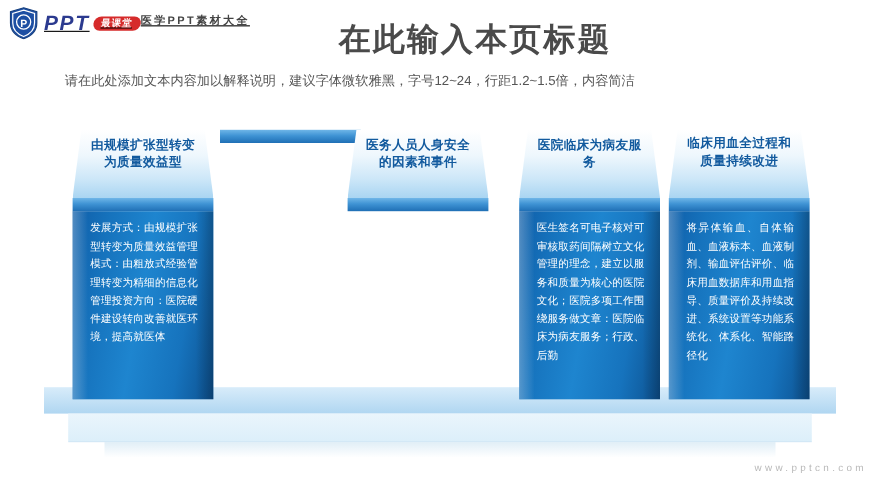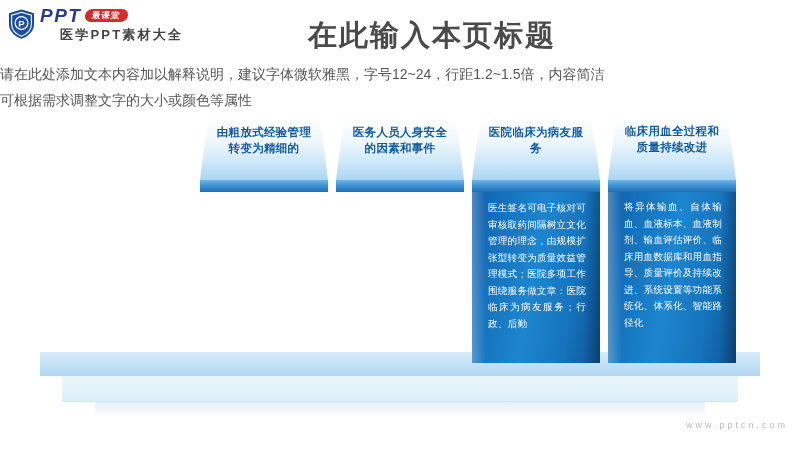--- a/index.html
+++ b/index.html
@@ -7,44 +7,44 @@
   body {
     background:#ffffff;
     font-family:"Liberation Sans","DejaVu Sans",sans-serif;
     position:relative;
   }
 
   
   .logo-wrap{ position:absolute; left:8px; top:6px; display:flex; align-items:center; gap:5px; }
   .shield{ width:27px; height:30px; position:relative; flex:none; }
   .shield svg{ display:block; }
-  .logo-text{ display:flex; flex-direction:column; justify-content:flex-end; line-height:1; }
+  .logo-text{ display:flex; flex-direction:row; justify-content:flex-end; line-height:1;text-decoration:underline; }
   .logo-row1{ display:flex; align-items:center; gap:4px; }
   .logo-ppt{
     font-size:19px; font-weight:bold; font-style:italic; color:#2b3a8f;
     letter-spacing:1.5px; font-family:"Liberation Sans",sans-serif;
   }
   .logo-badge{
     background:#d62b2b; color:#fff; font-size:8.5px; font-weight:bold;
     padding:2px 7px 2px 7px; border-radius:8px; letter-spacing:1px;
     transform:skewX(-8deg); white-space:nowrap;
   }
   .logo-row2{
-    font-size:13px; color:#444; letter-spacing:2.2px; margin-top:3px;
-    white-space:nowrap; font-weight:bold;margin-left:20px;
+    font-size:10px; color:#444; letter-spacing:2.2px; margin-top:3px;
+    white-space:nowrap; font-weight:bold;
   }
 
   
   .title{
     position:absolute; top:16px; left:4px; width:800px; text-align:center;
     font-size:29px; font-weight:bold; color:#4a4a4a; letter-spacing:2px;margin-left:28px;
   }
   .subtitle{
-    position:absolute; top:62px; left:0; width:636px; 
-    font-size:14px; color:#555; line-height:1.85;
+    position:absolute; top:62px; left:0; width:636px; text-align:center;
+    font-size:12px; color:#555; line-height:1.85;
   }
   .subtitle div{ white-space:nowrap; }
 
   
   .platform{ position:absolute; left:0; top:352px; width:800px; height:80px; }
   .plat-top{
     position:absolute; left:40px; top:0; width:720px; height:24px;
     background:linear-gradient(180deg,#d8ecfa 0%,#c2e0f5 55%,#b0d6f1 100%);
   }
   .plat-front{
@@ -118,53 +118,58 @@
       <span class="logo-ppt">PPT</span>
       <span class="logo-badge">最课堂</span>
     </span>
     <span class="logo-row2">医学PPT素材大全</span>
   </span>
 </div>
 
 <div class="title">在此输入本页标题</div>
 <div class="subtitle">
   <div>请在此处添加文本内容加以解释说明，建议字体微软雅黑，字号12~24，行距1.2~1.5倍，内容简洁</div>
-  <div>可根据需求调整文字的大小或颜色等属性</div>
 </div>
 
 <div class="platform">
   <div class="plat-top"></div>
   <div class="plat-front"></div>
   <div class="plat-shadow"></div>
 </div>
 
 <div class="pillars">
 
+  <div class="pillar" style="left:66px;">
+    <div class="cap">
+      <div class="cap-title">由规模扩张型转变为质量效益型</div>
+    </div>
+    <div class="bevel"></div>
+    <div class="body">
+      <div class="body-text">发展方式：由规模扩张型转变为质量效益管理模式：由粗放式经验管理转变为精细的信息化管理投资方向：医院硬件建设转向改善就医环境，提高就医体</div>
+    </div>
+  </div>
 
   <div class="pillar" style="left:200px;">
-    <div class="cap">
-      <div class="cap-title">由粗放式经验管理转变为精细的</div>
-    </div>
     <div class="bevel"></div>
   </div>
 
-  <div class="pillar" style="left:336px;">
+  <div class="pillar" style="left:316px;">
     <div class="cap">
       <div class="cap-title">医务人员人身安全的因素和事件</div>
     </div>
     <div class="bevel"></div>
   </div>
 
   <div class="pillar" style="left:472px;">
     <div class="cap">
       <div class="cap-title">医院临床为病友服务</div>
     </div>
     <div class="bevel"></div>
     <div class="body">
-      <div class="body-text">医生签名可电子核对可审核取药间隔树立文化管理的理念，由规模扩张型转变为质量效益管理模式；医院多项工作围绕服务做文章：医院临床为病友服务；行政、后勤</div>
+      <div class="body-text">医生签名可电子核对可审核取药间隔树立文化管理的理念，建立以服务和质量为核心的医院文化；医院多项工作围绕服务做文章：医院临床为病友服务；行政、后勤</div>
     </div>
   </div>
 
   <div class="pillar" style="left:608px;font-family:Liberation Mono, monospace;">
     <div class="cap">
       <div class="cap-title">临床用血全过程和质量持续改进</div>
     </div>
     <div class="bevel"></div>
     <div class="body">
       <div class="body-text">将异体输血、自体输血、血液标本、血液制剂、输血评估评价、临床用血数据库和用血指导、质量评价及持续改进、系统设置等功能系统化、体系化、智能路径化</div>

